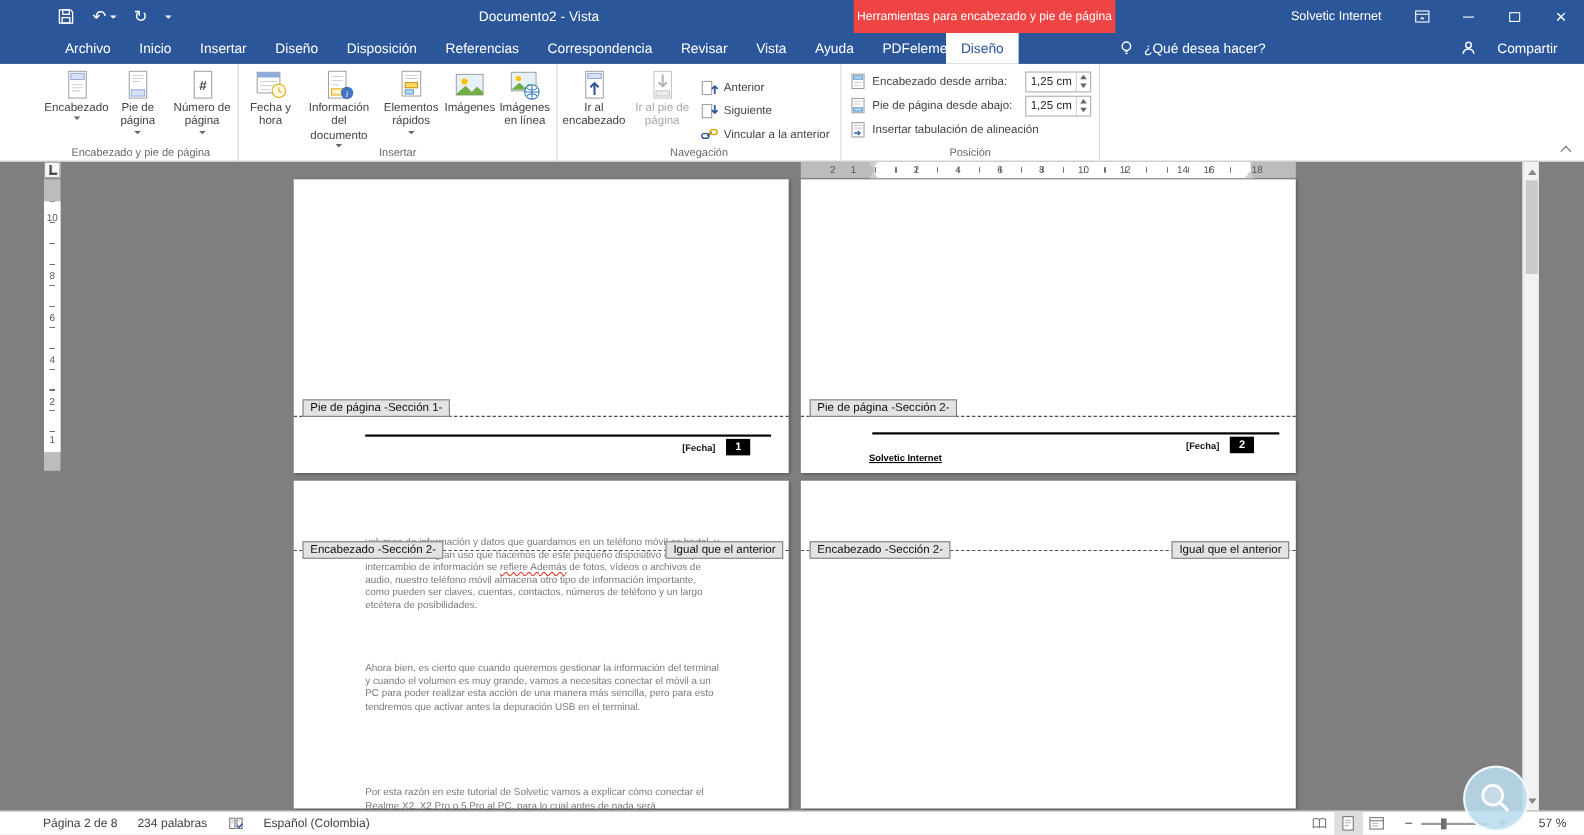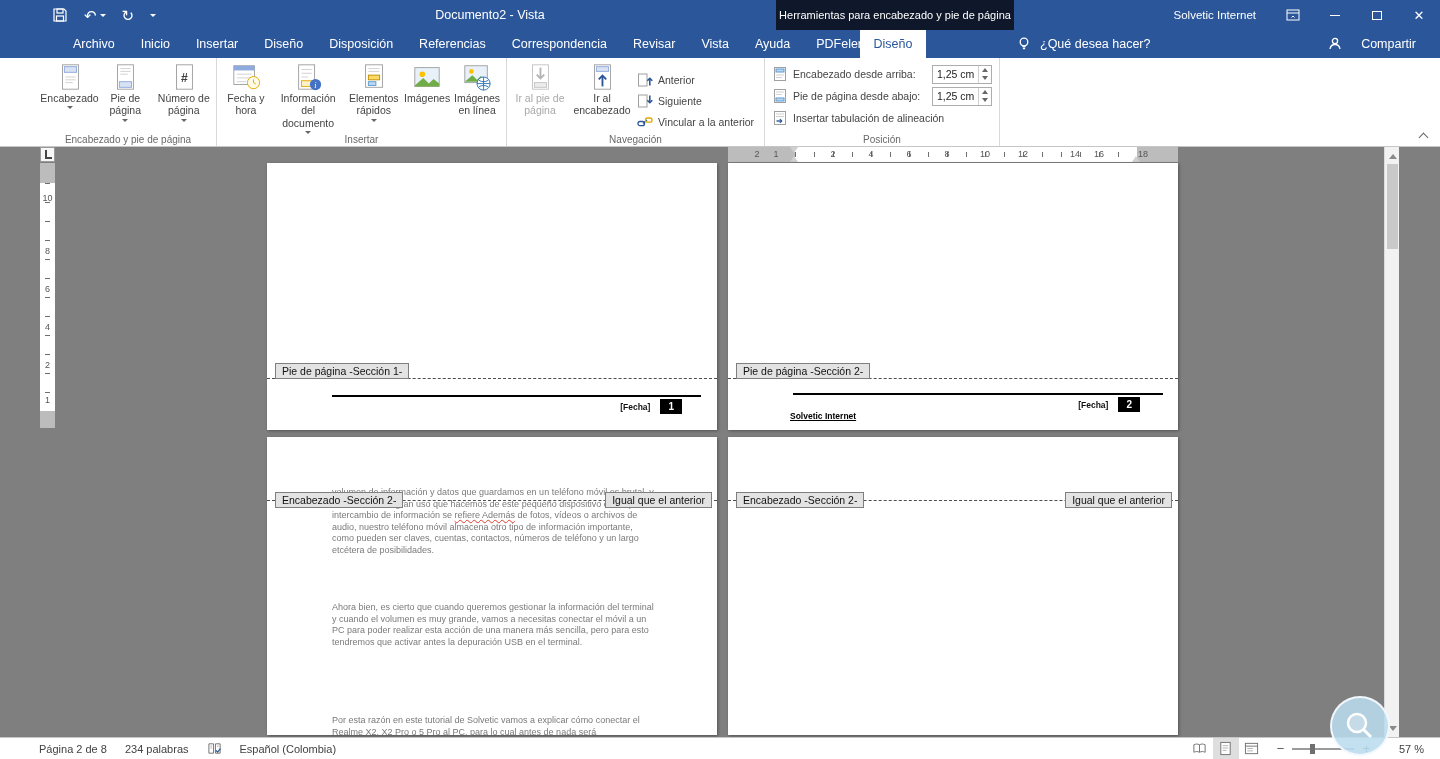--- a/index.html
+++ b/index.html
@@ -5,30 +5,30 @@
 *{margin:0;padding:0;box-sizing:border-box}
 html,body{width:1440px;height:759px;overflow:hidden}
 body{font-family:"Liberation Sans",sans-serif;background:#7f7f7f;position:relative;font-size:12px}
 
 
 .titlebar{position:absolute;top:0;left:0;width:1440px;height:30px;background:#2b579a;color:#fff;z-index:30}
 .qat{position:absolute;left:52px;top:0;height:30px;display:flex;align-items:center;gap:16px}
 .qat-btn{display:flex;align-items:center;gap:3px;color:#fff}
 .glyph{font-size:15px;line-height:1;color:#fff}
 .doc-title{position:absolute;left:360px;width:260px;top:0;height:30px;line-height:30px;text-align:center;font-size:12.5px}
-.ctx-header{position:absolute;left:776px;width:238px;height:30px;line-height:30px;text-align:center;font-size:11px;background:#0f172a;color:#fff;white-space:nowrap;overflow:hidden}
+.ctx-header{position:absolute;left:776px;width:238px;height:30px;line-height:30px;text-align:center;font-size:11px;background:#ef4444;color:#fff;white-space:nowrap;overflow:hidden}
 .tb-right{position:absolute;right:0;top:0;height:30px;display:flex;align-items:center}
 .user{font-size:11.5px;margin-right:16px}
 .win-btn{width:42px;height:30px;display:flex;align-items:center;justify-content:center;font-size:13px}
 .max-glyph{width:10px;height:9px;border:1px solid #fff}
 .min-glyph{width:10px;height:1px;background:#fff}
 .caret{width:0;height:0;border:3.2px solid transparent;border-top-color:#fff;margin-top:3px;display:inline-block}
 
 
-.tabrow{position:absolute;top:30px;left:0;width:1440px;height:28px;background:#2b579a;display:flex;align-items:stretch;color:#fff;padding-left:60px;z-index:29}
+.tabrow{position:absolute;top:30px;left:0;width:1440px;height:28px;background:#2b579a;display:flex;align-items:stretch;color:#fff;padding-left:46px;z-index:29}
 .tab{padding:0 13px;font-size:12.5px;display:flex;align-items:center;white-space:nowrap}
 .ctx-tab{position:absolute;left:860px;top:0;width:66px;height:28px;background:#fff;color:#2b579a;display:flex;align-items:center;justify-content:center;font-size:12.5px}
 .tellme{position:absolute;left:1016px;top:0;height:28px;display:flex;align-items:center;gap:8px;font-size:12.5px}
 .share{position:absolute;right:24px;top:0;height:28px;display:flex;align-items:center;gap:18px;font-size:12.5px}
 
 
 .ribbon{position:absolute;top:58px;left:0;width:1440px;height:89px;background:#fff;border-bottom:1px solid #c6c6c6;display:flex;padding-left:40px;z-index:28}
 .rgroup{position:relative;height:100%;border-right:1px solid #d9d9d9;padding:1px 2px 14px}
 .rgroup-label{position:absolute;bottom:1px;left:0;right:0;text-align:center;font-size:10px;color:#686868;white-space:nowrap}
 .rcontent{display:flex;height:100%}
@@ -265,37 +265,37 @@
             <path d="M16 23h14M23 16v14M18 19.5c3 2 7 2 10 0M18 26.5c3-2 7-2 10 0" stroke="#2e75b6" fill="none"></path>
           </svg>
         <span>Imágenes en línea</span>
       </div>
     </div>
     <div class="rgroup-label">Insertar</div>
   </div>
 
   <div class="rgroup" style="width:258px">
     <div class="rcontent">
+      <div class="bigbtn" style="width:62px">
+        <svg class="icon32" viewBox="0 0 32 32">
+            <rect x="8" y="3" width="17" height="26" fill="#fff" stroke="#a0a0a0"></rect>
+            <rect x="10" y="5" width="13" height="5" fill="#d9e2f3" stroke="#8faadc"></rect>
+            <path d="M16.5 26V15" stroke="#2b579a" stroke-width="2" fill="none"></path>
+            <path d="M12.5 18.5l4-4 4 4" stroke="#2b579a" stroke-width="2" fill="none"></path>
+          </svg>
+        <span>Ir al encabezado</span>
+      </div>
       <div class="bigbtn disabled" style="width:62px">
         <svg class="icon32" viewBox="0 0 32 32">
             <rect x="8" y="3" width="17" height="26" fill="#fff" stroke="#c4c4c4"></rect>
             <rect x="10" y="22" width="13" height="5" fill="#ececec" stroke="#c4c4c4"></rect>
             <path d="M16.5 6v11" stroke="#b4b4b4" stroke-width="2"></path>
             <path d="M12.5 13.5l4 4 4-4" stroke="#b4b4b4" stroke-width="2" fill="none"></path>
           </svg>
         <span>Ir al pie de página</span>
-      </div>
-      <div class="bigbtn" style="width:62px">
-        <svg class="icon32" viewBox="0 0 32 32">
-            <rect x="8" y="3" width="17" height="26" fill="#fff" stroke="#a0a0a0"></rect>
-            <rect x="10" y="5" width="13" height="5" fill="#d9e2f3" stroke="#8faadc"></rect>
-            <path d="M16.5 26V15" stroke="#2b579a" stroke-width="2" fill="none"></path>
-            <path d="M12.5 18.5l4-4 4 4" stroke="#2b579a" stroke-width="2" fill="none"></path>
-          </svg>
-        <span>Ir al encabezado</span>
       </div>
       <div class="smallcol">
         <div class="smallbtn">
           <svg class="icon16" viewBox="0 0 16 16">
               <rect x="1.5" y="2" width="8.5" height="12" fill="#fff" stroke="#a0a0a0"></rect>
               <path d="M12.8 13.5V6.5" stroke="#2b579a" stroke-width="1.6"></path>
               <path d="M10.3 8.8l2.5-2.5 2.5 2.5" stroke="#2b579a" stroke-width="1.6" fill="none"></path>
             </svg>
           <span>Anterior</span>
         </div>

